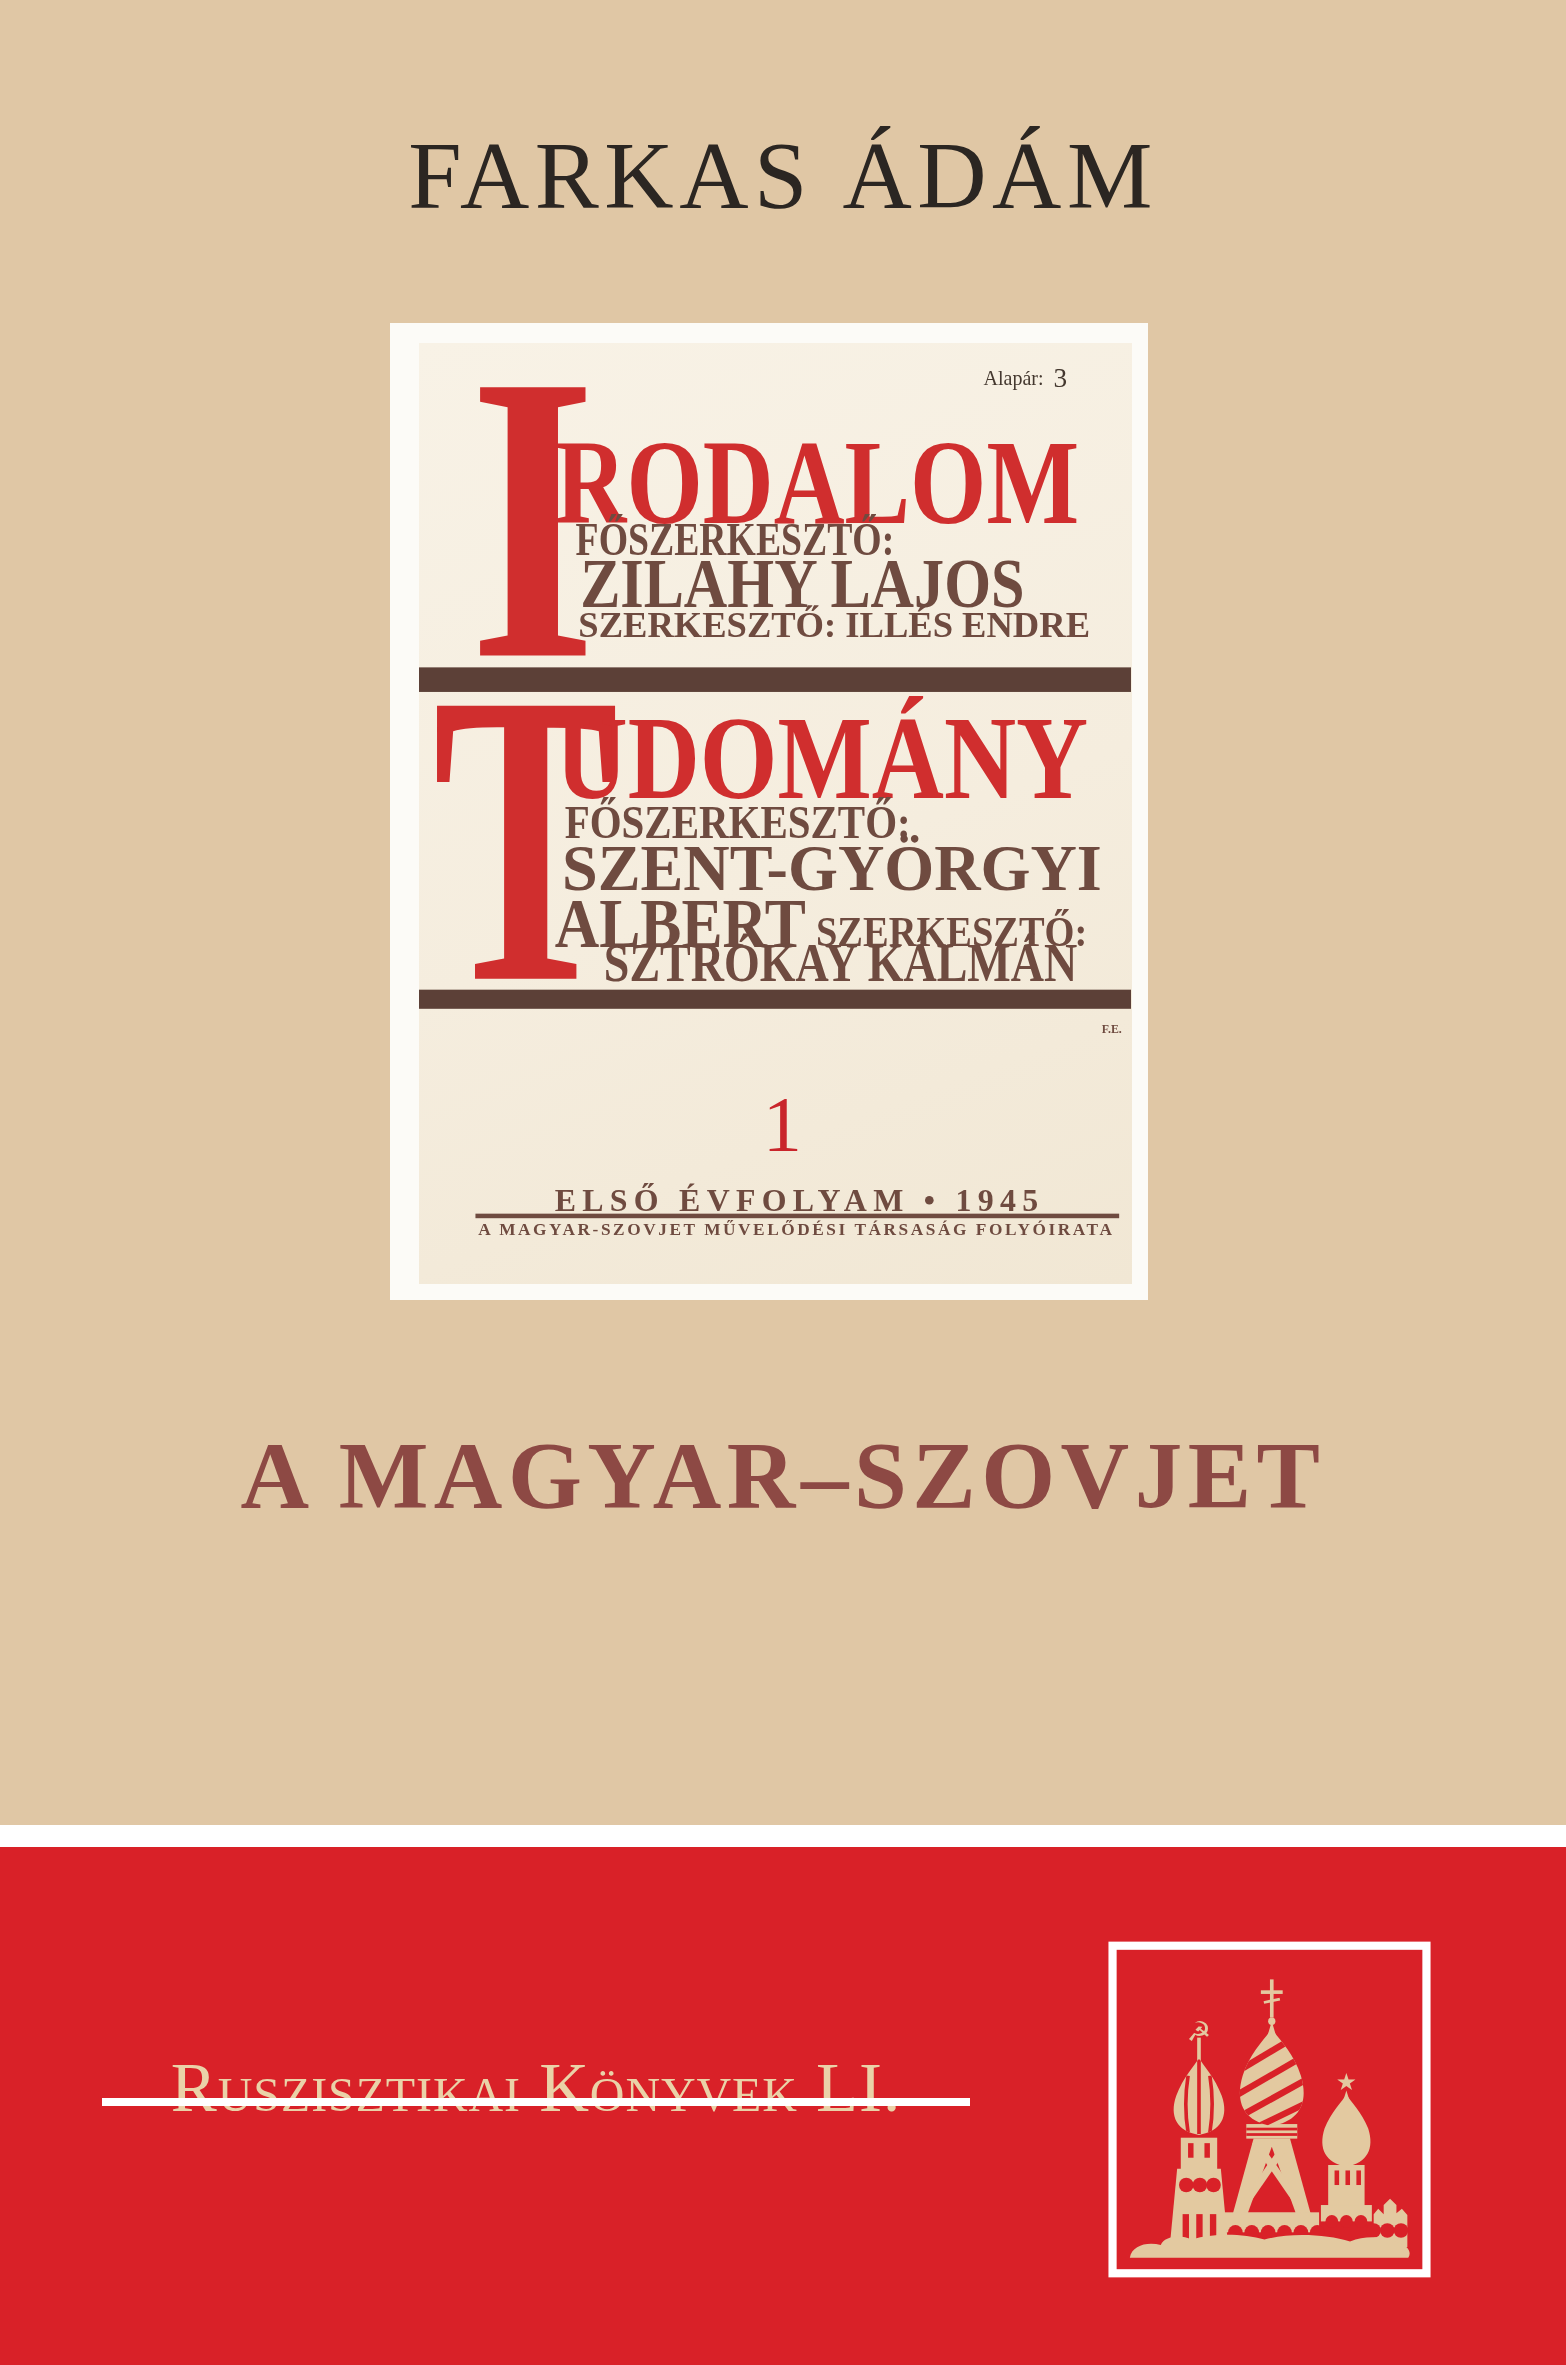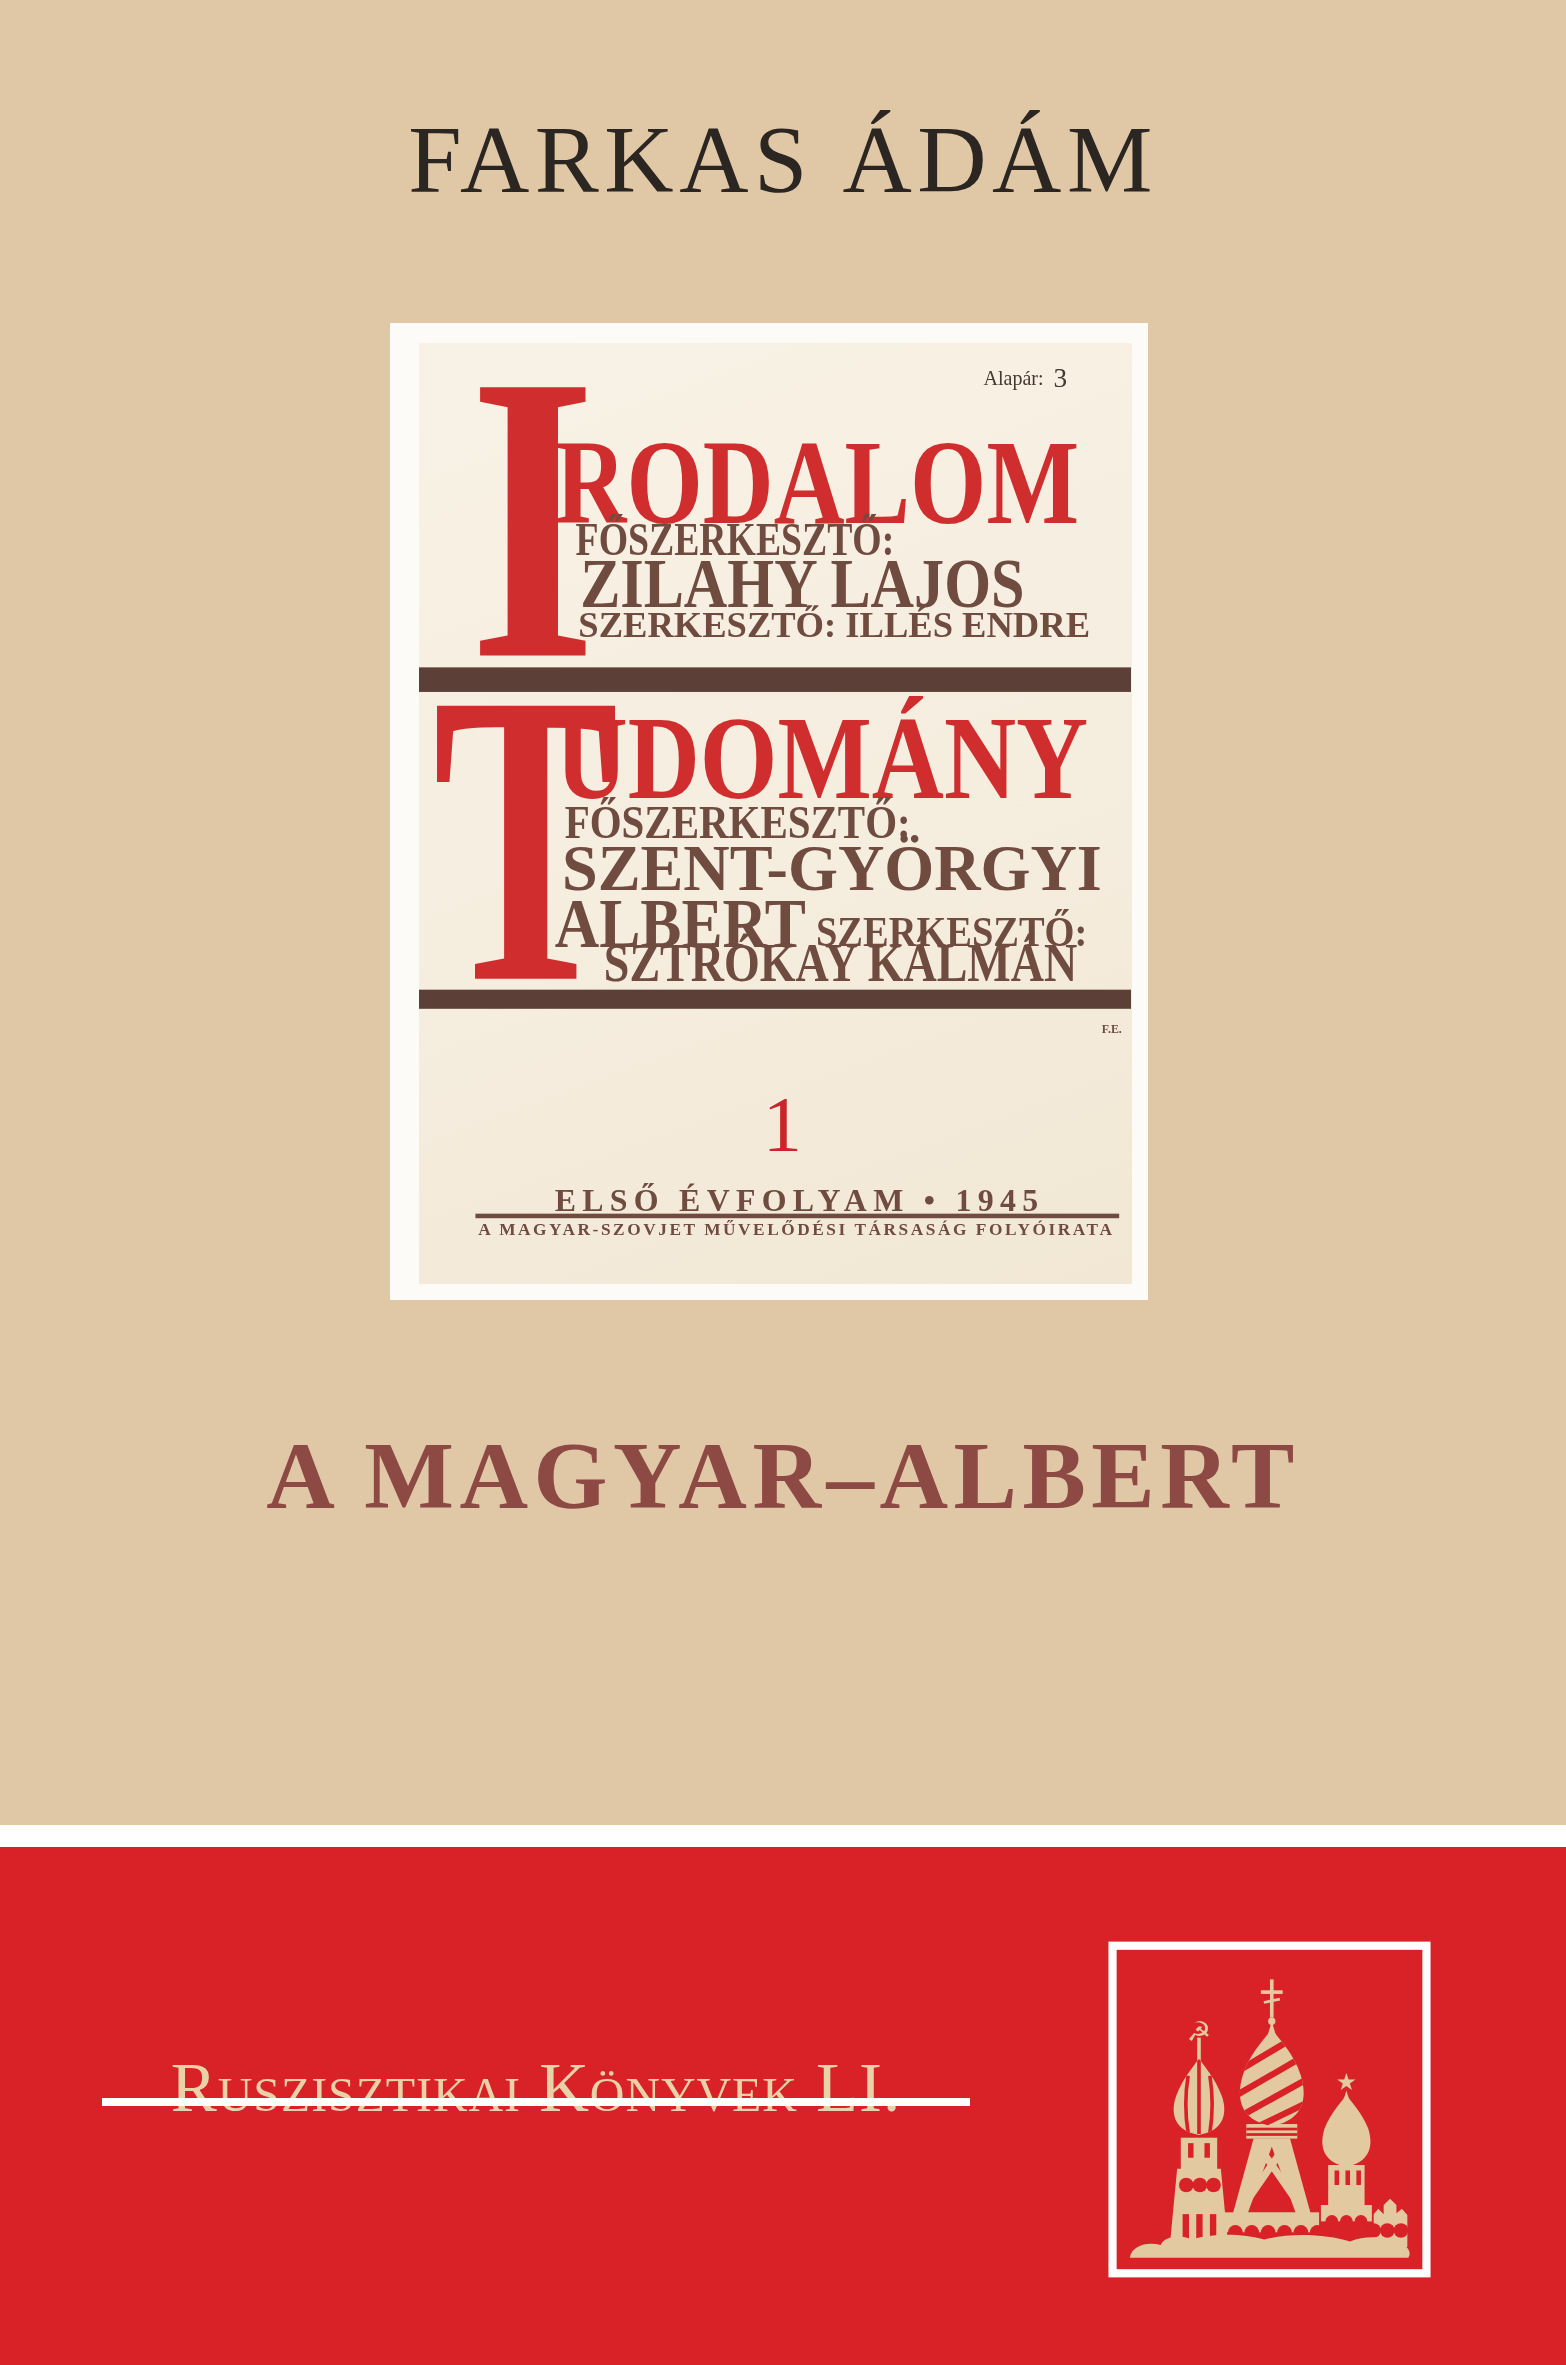--- a/index.html
+++ b/index.html
@@ -5,21 +5,21 @@
   html,body{margin:0;padding:0;background:#E0C7A5;}
   #cover{
     position:relative;
     width:1566px;height:2366px;
     background:#E0C7A5;
     overflow:hidden;
     font-family:"Liberation Serif",serif;
   }
   
   .author{
-    position:absolute;top:112px;left:0;width:1566px;
+    position:absolute;top:128px;left:0;width:1566px;
     text-align:center;
     font-size:96px;line-height:1;letter-spacing:5.5px;
     color:#2B2622;white-space:nowrap;
   }
   
   .journal{
     position:absolute;left:390px;top:323px;width:758px;height:977px;
     background:#FCFBF7;
   }
   .journal-paper{
@@ -84,21 +84,21 @@
         <text x="399" y="886" font-size="86" font-weight="normal" text-anchor="middle" fill="#C9252B">1</text>
 
         <text x="149" y="953" font-size="35" textLength="531" fill="#6F4B40">ELSŐ ÉVFOLYAM • 1945</text>
         <rect x="62" y="956" width="707" height="5" fill="#6F4B40"></rect>
         <text x="65" y="980" font-size="19" textLength="696" fill="#6F4B40">A MAGYAR-SZOVJET MŰVELŐDÉSI TÁRSASÁG FOLYÓIRATA</text>
       </svg>
     </div>
   </div>
 
   <div class="title">
-    <div>A MAGYAR–ALBERT</div>
+    <div>A MAGYAR–SZOVJET</div>
   </div>
 
   <div class="stripe"></div>
   <div class="band"></div>
 
   <div class="series-title">Ruszisztikai Könyvek LI.</div>
   <div class="series-rule"></div>
 
   <div class="logo-box">
     <svg viewBox="0 0 355 370" width="323" height="337" xmlns="http://www.w3.org/2000/svg">

